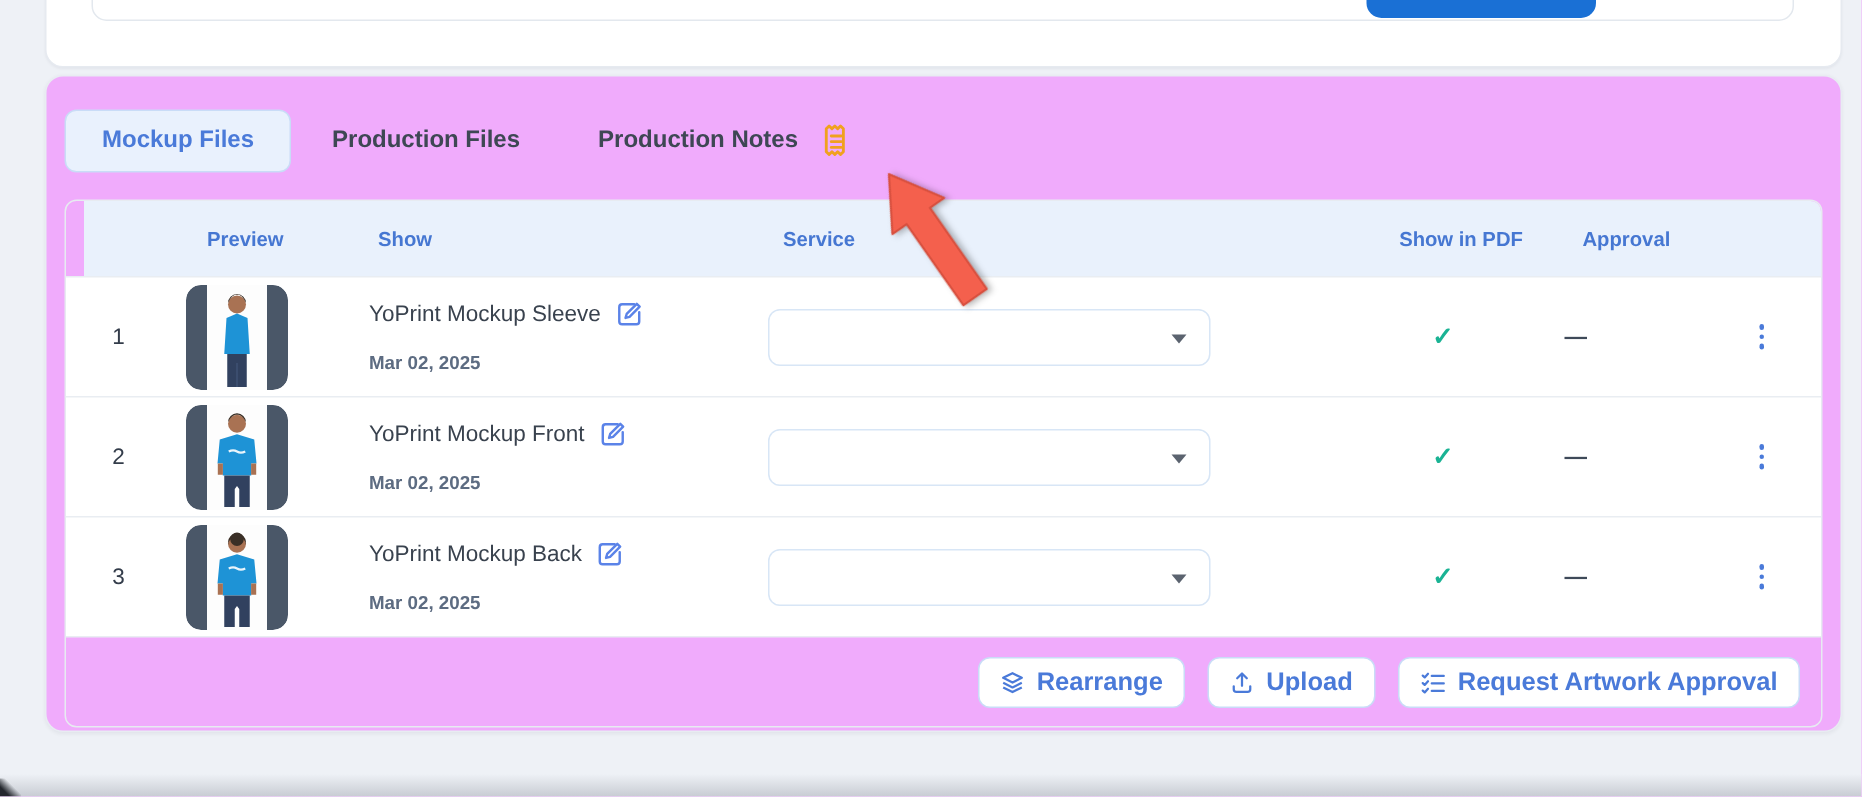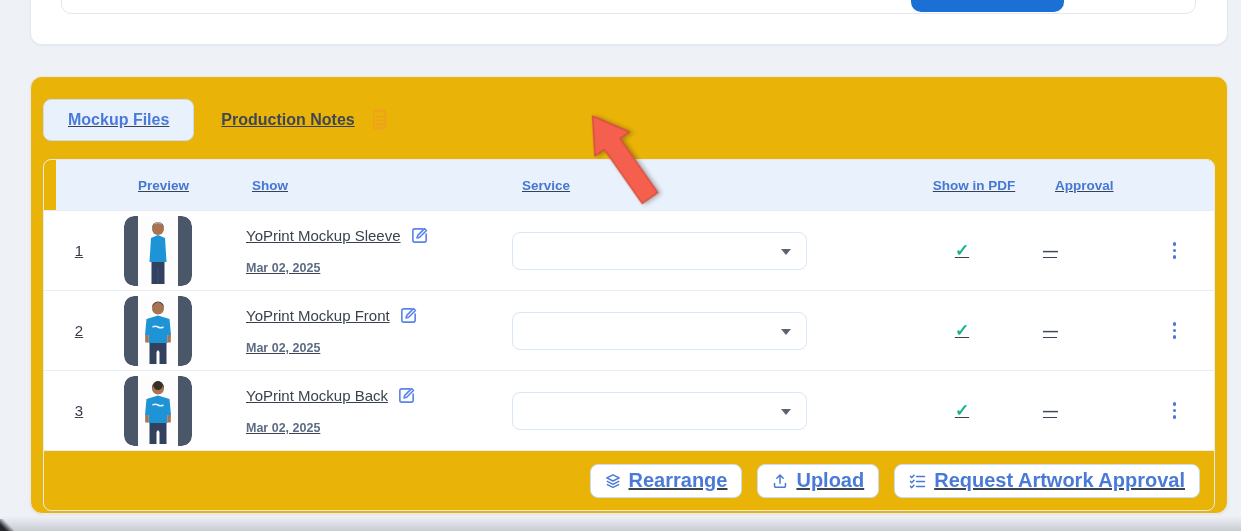--- a/index.html
+++ b/index.html
@@ -21,25 +21,24 @@
     position:absolute; left:30px; right:31px; top:8px; bottom:30px;
     border:1px solid #e3e8ee; border-radius:10px; background:#fff;
   }
   .top-blue-btn {
     position:absolute; left:880px; bottom:32px; width:153px; height:36px;
     background:#1a70d5; border-radius:10px; border:none; cursor:pointer;
   }
 
   
   .main-card {
-    position:absolute; left:30px; top:76px; width:1198px; height:438px;
-    background:#eab308; border:1px solid #e8ecf2; border-radius:12px;
+    position:absolute; left:30px; top:50px; width:1198px; height:438px;
+    background:#f0abfc; border:1px solid #e8ecf2; border-radius:12px;
     box-shadow:0 1px 3px rgba(16,24,40,.06);
     padding:12px;
-    text-decoration:underline;
   }
 
   
   .tabs { display:flex; align-items:center; gap:2px; margin:7px 0 16px 0; }
   .tab {
     display:flex; align-items:center; padding:11px 24px; border-radius:8px;
     font-size:16px; font-weight:700; color:#3e4754; cursor:pointer;
     border:1px solid transparent; white-space:nowrap;
   }
   .tab.active { color:#4a7ad9; background:#e9f1fd; border-color:#c9dcf7; }
@@ -89,21 +88,21 @@
 
   
   .tfoot {
     height:60px; border-top:1px solid #e9edf2;
     display:flex; align-items:center; justify-content:flex-end; gap:15px; padding-right:14px;
   }
   .act-btn {
     height:34px; padding:0 14px; background:#fff;
     border:1px solid #c9dcf7; border-radius:8px; cursor:pointer;
     display:inline-flex; align-items:center; gap:8px;
-    color:#4a7ad9; font-size:20px; font-weight:600; font-family:inherit;
+    color:#4a7ad9; font-size:17px; font-weight:600; font-family:inherit;
   }
 
   
   .overlay { position:absolute; left:0; top:0; width:1241px; height:531px; pointer-events:none; z-index:9; }
   .arrow-shape { filter:drop-shadow(2px 2px 2px rgba(0,0,0,.28)); }
 
   
   .bottom-bar {
     position:absolute; left:0; bottom:0; width:100%; height:15px;
     background:linear-gradient(to bottom,#eef1f6,#c8ccd3);
@@ -119,20 +118,23 @@
 <div class="top-card">
   <div class="top-inner"></div>
   <button class="top-blue-btn"></button>
 </div>
 
 <div class="main-card">
 
   <div class="tabs">
     <div class="tab active">
       <span>Mockup Files</span>
+    </div>
+    <div class="tab">
+      <span>Production Files</span>
     </div>
     <div class="tab">
       <span>Production Notes</span>
       <span class="notes-ic">
         <svg width="19" height="23" viewBox="0 0 20 24" fill="none" stroke="#f0a11e" stroke-width="2" stroke-linejoin="round" stroke-linecap="round">
           <path d="M3 4 l2-2 2 2 2-2 2 2 2-2 2 2 v16 l-2 2-2-2-2 2-2-2-2 2-2-2 z"></path>
           <line x1="6.5" y1="9" x2="13.5" y2="9"></line>
           <line x1="6.5" y1="13" x2="13.5" y2="13"></line>
           <line x1="6.5" y1="17" x2="13.5" y2="17"></line>
         </svg>

